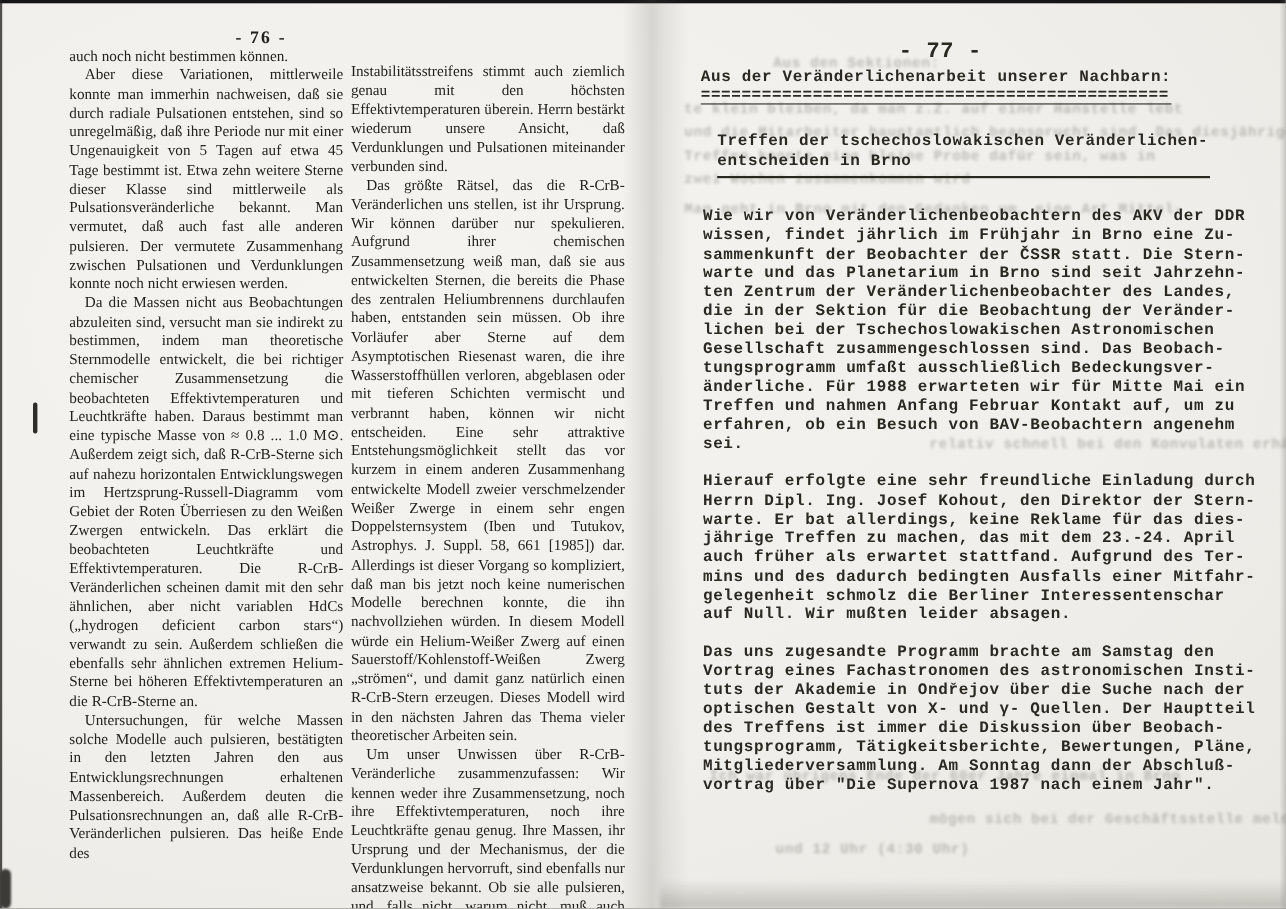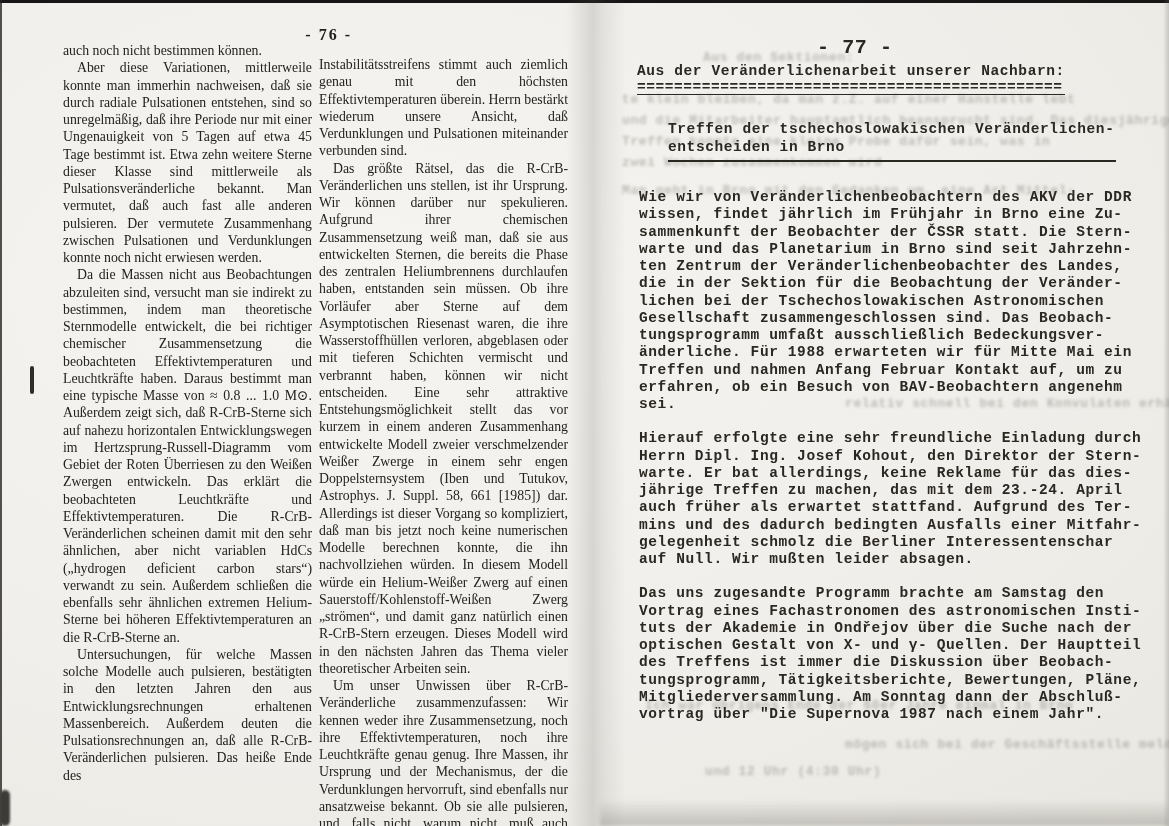--- a/index.html
+++ b/index.html
@@ -15,38 +15,38 @@
     background:linear-gradient(270deg,rgba(105,102,97,.28),rgba(0,0,0,0));}
   .smudge-bl{position:absolute;left:0;top:790px;width:10px;height:36px;background:#3d3b37;
     border-radius:5px;filter:blur(1.2px);}
   .margin-dash{position:absolute;left:30px;top:366px;width:4px;height:28px;background:#2f2d29;
     border-radius:2px;filter:blur(.6px);}
   .gutter{position:absolute;left:566px;top:0;width:60px;height:826px;
     background:linear-gradient(90deg,rgba(0,0,0,0) 0%,rgba(92,90,84,.18) 45%,rgba(92,90,84,.10) 62%,rgba(0,0,0,0) 100%);}
   .wash-br{position:absolute;left:600px;top:800px;width:569px;height:26px;
     background:linear-gradient(180deg,rgba(0,0,0,0),rgba(122,120,113,.38));filter:blur(2px);}
   
-  .pageno-left{position:absolute;left:232px;top:26px;width:120px;text-align:right;
+  .pageno-left{position:absolute;left:214px;top:26px;width:120px;text-align:left;
     font-weight:bold;font-size:16px;letter-spacing:2px;color:#23211d;}
   .serifcol{position:absolute;width:249px;font-size:13.8px;line-height:17.25px;
     text-align:justify;color:#24221e;}
   .serifcol p{margin:0;text-indent:14px;}
   .serifcol p.cont{text-indent:0;}
   #col1{left:63px;top:42px;}
   #col2{left:319px;top:56px;}
   
   .mono{font-family:"Liberation Mono","DejaVu Sans Mono",monospace;font-weight:bold;
     color:#2b2822;letter-spacing:.6px;}
   #page-right{position:absolute;left:637px;top:0;width:520px;height:826px;}
   .pageno-right{position:absolute;left:180px;top:36px;font-size:20px;white-space:nowrap;}
   .section-heading{position:absolute;left:0;top:63px;font-size:14.5px;white-space:nowrap;
     display:inline-block;border-bottom:1.5px solid #2b2822;padding-bottom:15px;}
   .section-rule{position:absolute;left:0;top:79px;font-size:14.5px;letter-spacing:.55px;white-space:nowrap;}
   .article-title{position:absolute;left:15px;top:121px;width:448px;font-size:14.5px;
-    line-height:17.5px;border-bottom:2px solid #2b2822;padding-bottom:4px;margin-left:16px;}
+    line-height:17.5px;border-bottom:2px solid #2b2822;padding-bottom:4px;}
   .article-title span{display:block;white-space:nowrap;}
   .bodytext{position:absolute;left:2px;top:189px;width:515px;font-size:14.5px;line-height:17.25px;}
   .bodytext p{margin:0 0 17px 0;white-space:pre-line;}
   
   .ghost{position:absolute;font-family:"Liberation Mono","DejaVu Sans Mono",monospace;
     font-weight:bold;font-size:13px;color:#76746d;opacity:.42;filter:blur(1.35px);
     letter-spacing:.6px;white-space:nowrap;}
 </style>
 </head>
 <body>

